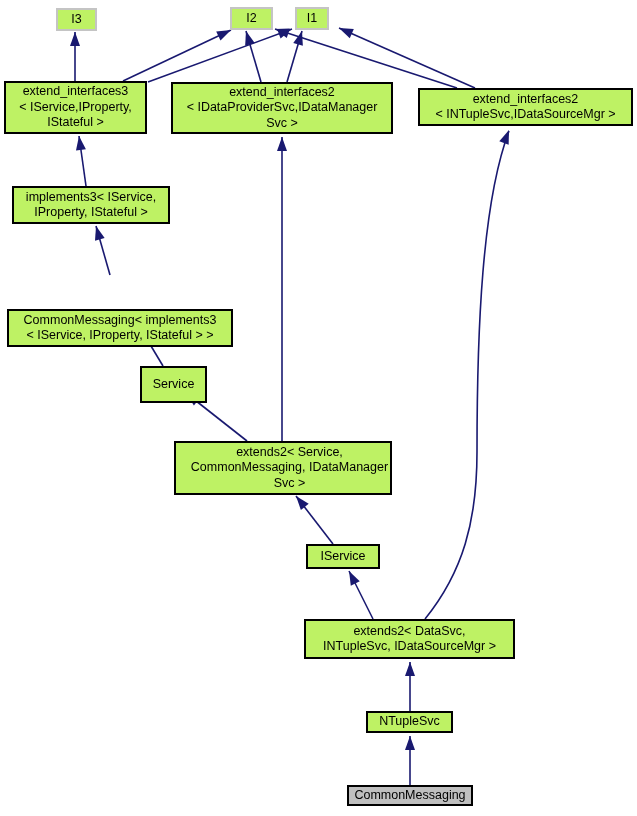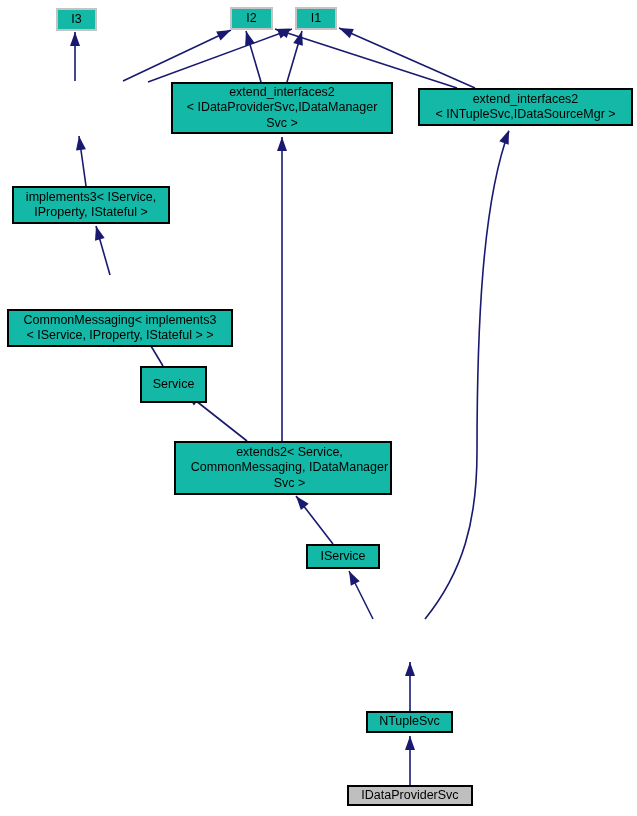--- a/index.html
+++ b/index.html
@@ -18,21 +18,21 @@
   #edges {
     position: absolute;
     left: 0;
     top: 0;
     width: 637px;
     height: 816px;
   }
   .node {
     position: absolute;
     box-sizing: border-box;
-    background: #14b8a6;
+    background: #bef264;
     border: 2px solid #000000;
     display: flex;
     flex-direction: column;
     align-items: center;
     justify-content: center;
     text-align: center;
     font-size: 12.5px;
     line-height: 15.5px;
     color: #000000;
     white-space: nowrap;
@@ -124,22 +124,27 @@
         <path d="M 0 0 L -14 5 L -14 -5 Z" fill="#191970" transform="translate(410,736) rotate(-90)"></path>
       </g>
     </svg>
 
 <div class="node param" style="left: 56px; top: 8px; width: 41px; height: 23px;">
       <span class="line">I3</span>
     </div>
     <div class="node param" style="left: 230px; top: 7px; width: 43px; height: 23px;">
       <span class="line">I2</span>
     </div>
-    <div class="node param" style="left: 295px; top: 7px; width: 42px; height: 23px;">
+    <div class="node param" style="left: 295px; top: 7px; width: 34px; height: 23px;">
       <span class="line">I1</span>
+    </div>
+    <div class="node" style="left: 4px; top: 81px; width: 143px; height: 53px;">
+      <span class="line">extend_interfaces3</span>
+      <span class="line">&lt; IService,IProperty,</span>
+      <span class="line">IStateful &gt;</span>
     </div>
     <div class="node" style="left: 171px; top: 82px; width: 222px; height: 52px;">
       <span class="line">extend_interfaces2</span>
       <span class="line">&lt; IDataProviderSvc,IDataManager</span>
       <span class="line">Svc &gt;</span>
     </div>
     <div class="node" style="left: 418px; top: 88px; width: 215px; height: 38px;">
       <span class="line">extend_interfaces2</span>
       <span class="line">&lt; INTupleSvc,IDataSourceMgr &gt;</span>
     </div>
@@ -155,19 +160,23 @@
       <span class="line">Service</span>
     </div>
     <div class="node" style="left: 174px; top: 441px; width: 218px; height: 54px; padding-left: 13px;">
       <span class="line">extends2&lt; Service,</span>
       <span class="line">CommonMessaging, IDataManager</span>
       <span class="line">Svc &gt;</span>
     </div>
     <div class="node" style="left: 306px; top: 544px; width: 74px; height: 25px;">
       <span class="line">IService</span>
     </div>
+    <div class="node" style="left: 304px; top: 619px; width: 211px; height: 40px;">
+      <span class="line">extends2&lt; DataSvc,</span>
+      <span class="line">INTupleSvc, IDataSourceMgr &gt;</span>
+    </div>
     <div class="node" style="left: 366px; top: 711px; width: 87px; height: 22px;">
       <span class="line">NTupleSvc</span>
     </div>
     <div class="node current" style="left: 347px; top: 785px; width: 126px; height: 21px;">
-      <span class="line">IDataProviderSvc</span>
+      <span class="line">CommonMessaging</span>
     </div>
   </div>
 
 </body></html>

